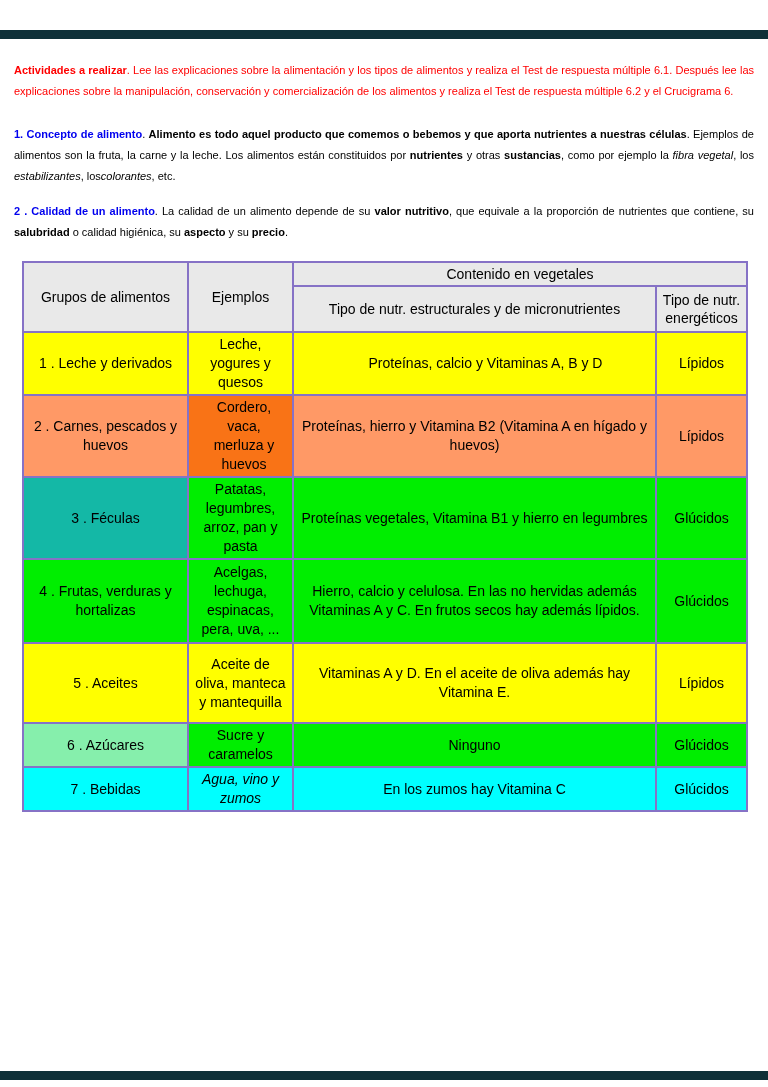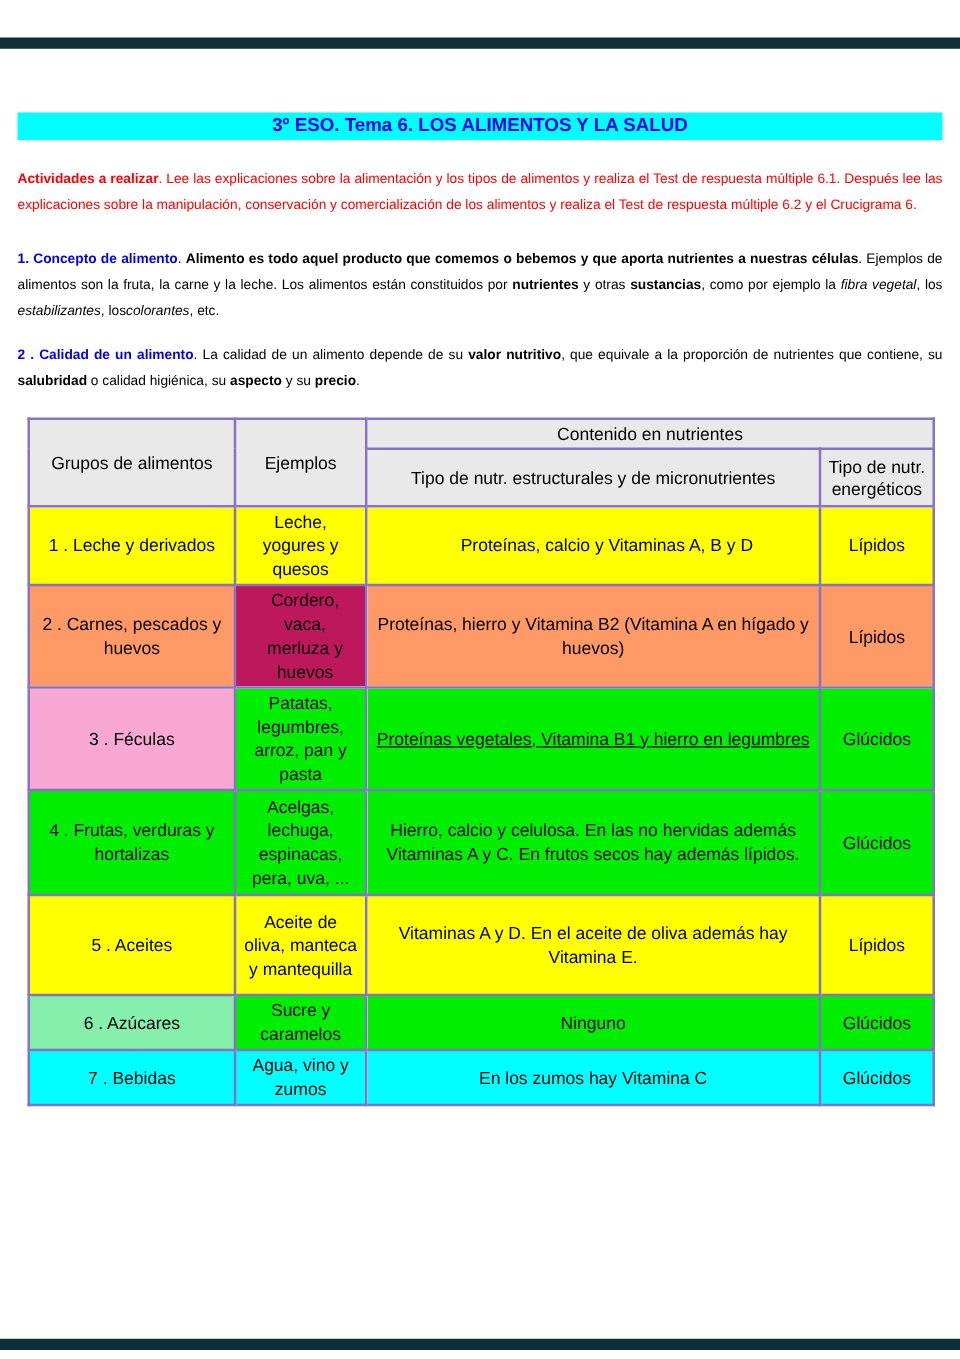--- a/index.html
+++ b/index.html
@@ -56,64 +56,63 @@
 </style>
 </head>
 <body>
 
 <div class="page">
   <div class="edge-bar top"></div>
   <div class="edge-bar bottom"></div>
 
   <div class="content">
 
-    <div class="title-bar">3º ESO. Tema 6. LOS ALIMENTOS Y LA SALUD</div>
 
     <p class="para activities"><span style="font-weight: bold;">Actividades a realizar</span><span>. Lee las explicaciones sobre la alimentación y los tipos de alimentos y realiza el Test de respuesta múltiple 6.1. Después lee las explicaciones sobre la manipulación, conservación y comercialización de los alimentos y realiza el Test de respuesta múltiple 6.2 y el Crucigrama 6.</span></p>
 
     <p class="para concept"><span style="font-weight: bold; color: rgb(0, 0, 238);">1. Concepto de alimento</span><span>. </span><span style="font-weight: bold;">Alimento es todo aquel producto que comemos o bebemos y que aporta nutrientes a nuestras células</span><span>. Ejemplos de alimentos son la fruta, la carne y la leche. Los alimentos están constituidos por </span><span style="font-weight: bold;">nutrientes</span><span> y otras </span><span style="font-weight: bold;">sustancias</span><span>, como por ejemplo la </span><span style="font-style: italic;">fibra vegetal</span><span>, los </span><span style="font-style: italic;">estabilizantes</span><span>, los</span><span style="font-style: italic;">colorantes</span><span>, etc.</span></p>
 
     <p class="para quality"><span style="font-weight: bold; color: rgb(0, 0, 238);">2 . Calidad de un alimento</span><span>. La calidad de un alimento depende de su </span><span style="font-weight: bold;">valor nutritivo</span><span>, que equivale a la proporción de nutrientes que contiene, su </span><span style="font-weight: bold;">salubridad</span><span> o calidad higiénica, su </span><span style="font-weight: bold;">aspecto</span><span> y su </span><span style="font-weight: bold;">precio</span><span>.</span></p>
 
 
     <table class="food-table">
       <colgroup>
         <col class="col-grupo">
           <col class="col-ejemplos">
           <col class="col-estr">
           <col class="col-ener">
       </colgroup>
       <thead>
         <tr class="h1">
           <th rowspan="2">Grupos de alimentos</th>
           <th rowspan="2">Ejemplos</th>
-          <th colspan="2">Contenido en nutrientes</th>
+          <th colspan="2">Contenido en vegetales</th>
         </tr>
         <tr class="h2">
           <th>Tipo de nutr. estructurales y de micronutrientes</th>
           <th>Tipo de nutr. energéticos</th>
         </tr>
       </thead>
       <tbody>
         <tr>
           <td style="background-color: rgb(255, 255, 0);">1 . Leche y derivados</td>
           <td style="background-color: rgb(255, 255, 0);">Leche, yogures y quesos</td>
           <td style="background-color: rgb(255, 255, 0); padding-left: 27px;">Proteínas, calcio y Vitaminas A, B y D</td>
           <td style="background-color: rgb(255, 255, 0);">Lípidos</td>
         </tr>
         <tr>
           <td style="background-color: rgb(255, 153, 102);">2 . Carnes, pescados y huevos</td>
-          <td style="background-color: #be185d; padding-left: 12px;">Cordero, vaca, merluza y huevos</td>
+          <td style="background-color: #f97316; padding-left: 12px;">Cordero, vaca, merluza y huevos</td>
           <td style="background-color: rgb(255, 153, 102);">Proteínas, hierro y Vitamina B2 (Vitamina A en hígado y huevos)</td>
           <td style="background-color: rgb(255, 153, 102);">Lípidos</td>
         </tr>
         <tr>
-          <td style="background-color: #f9a8d4;">3 . Féculas</td>
+          <td style="background-color: #14b8a6;">3 . Féculas</td>
           <td style="background-color: rgb(0, 238, 0);">Patatas, legumbres, arroz, pan y pasta</td>
-          <td style="background-color: rgb(0, 238, 0); text-decoration: underline;">Proteínas vegetales, Vitamina B1 y hierro en legumbres</td>
+          <td style="background-color: rgb(0, 238, 0);">Proteínas vegetales, Vitamina B1 y hierro en legumbres</td>
           <td style="background-color: rgb(0, 238, 0);">Glúcidos</td>
         </tr>
         <tr>
           <td style="background-color: rgb(0, 238, 0);">4 . Frutas, verduras y hortalizas</td>
           <td style="background-color: rgb(0, 238, 0);">Acelgas, lechuga, espinacas, pera, uva, ...</td>
           <td style="background-color: rgb(0, 238, 0);">Hierro, calcio y celulosa. En las no hervidas además Vitaminas A y C. En frutos secos hay además lípidos.</td>
           <td style="background-color: rgb(0, 238, 0);">Glúcidos</td>
         </tr>
         <tr>
           <td style="background-color: rgb(255, 255, 0);">5 . Aceites</td>
@@ -122,21 +121,21 @@
           <td style="background-color: rgb(255, 255, 0);">Lípidos</td>
         </tr>
         <tr>
           <td style="background-color: #86efac;">6 . Azúcares</td>
           <td style="background-color: rgb(0, 238, 0);">Sucre y caramelos</td>
           <td style="background-color: rgb(0, 238, 0);">Ninguno</td>
           <td style="background-color: rgb(0, 238, 0);">Glúcidos</td>
         </tr>
         <tr>
           <td style="background-color: rgb(0, 255, 255);">7 . Bebidas</td>
-          <td style="background-color: rgb(0, 255, 255);">Agua, vino y zumos</td>
+          <td style="background-color: rgb(0, 255, 255); font-style: italic;">Agua, vino y zumos</td>
           <td style="background-color: rgb(0, 255, 255);">En los zumos hay Vitamina C</td>
           <td style="background-color: rgb(0, 255, 255);">Glúcidos</td>
         </tr>
       </tbody>
     </table>
 
   </div>
 </div>
 
 </body></html>

